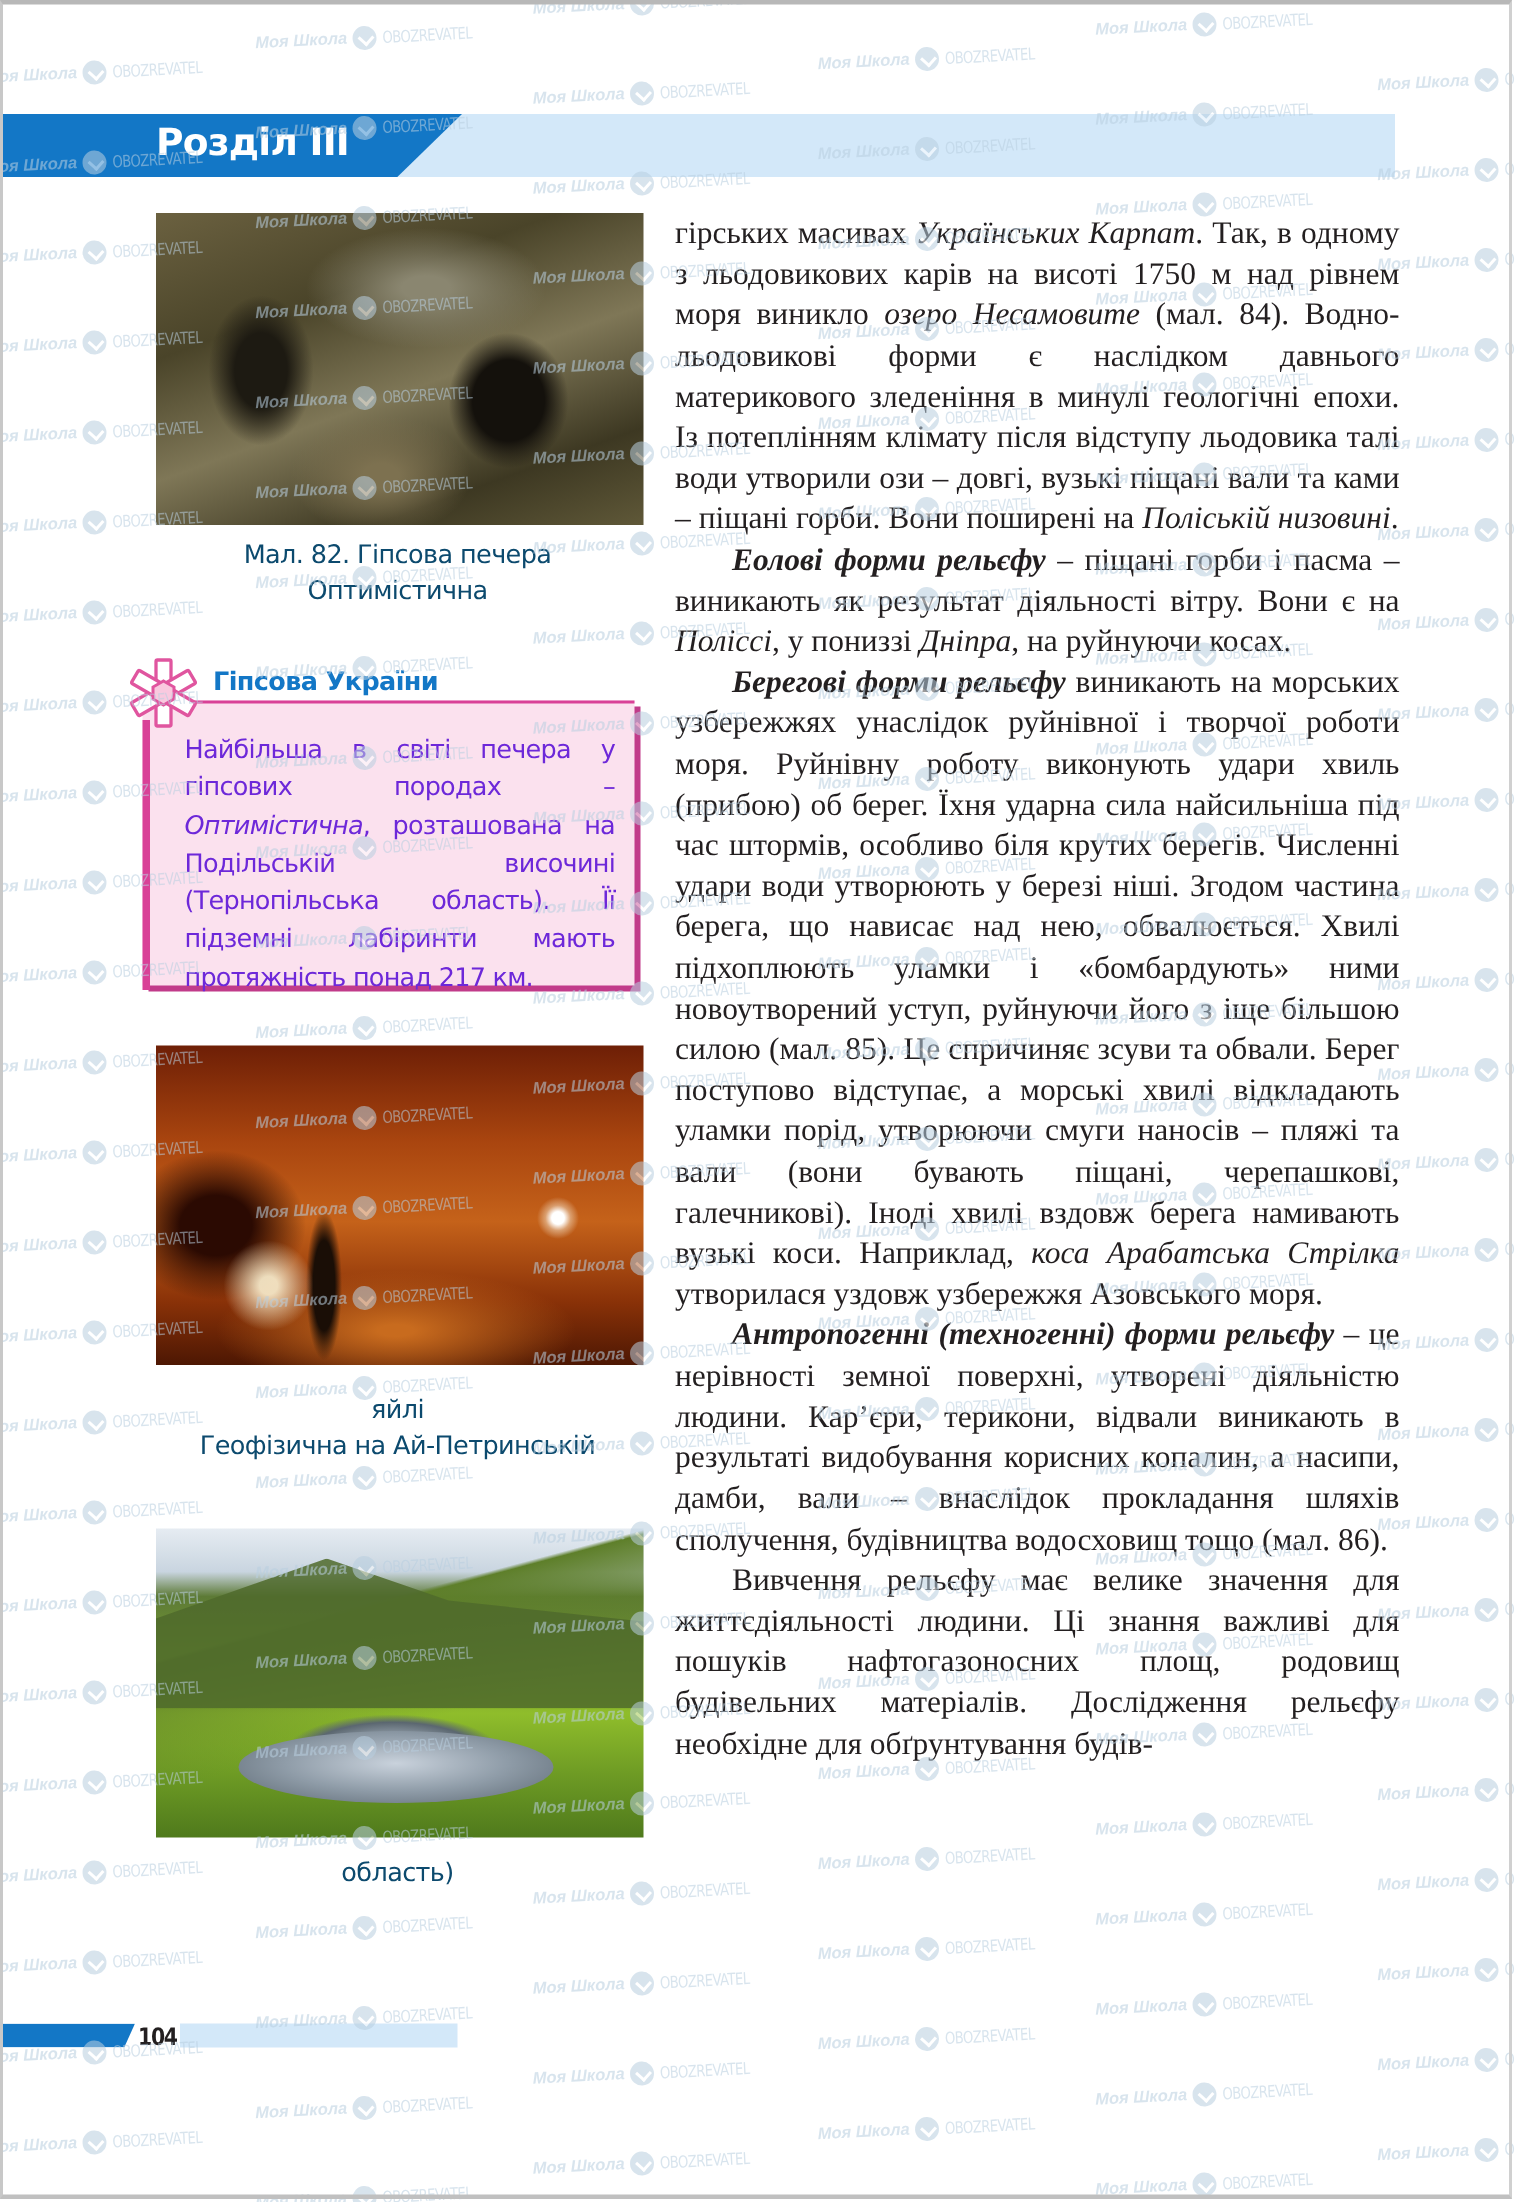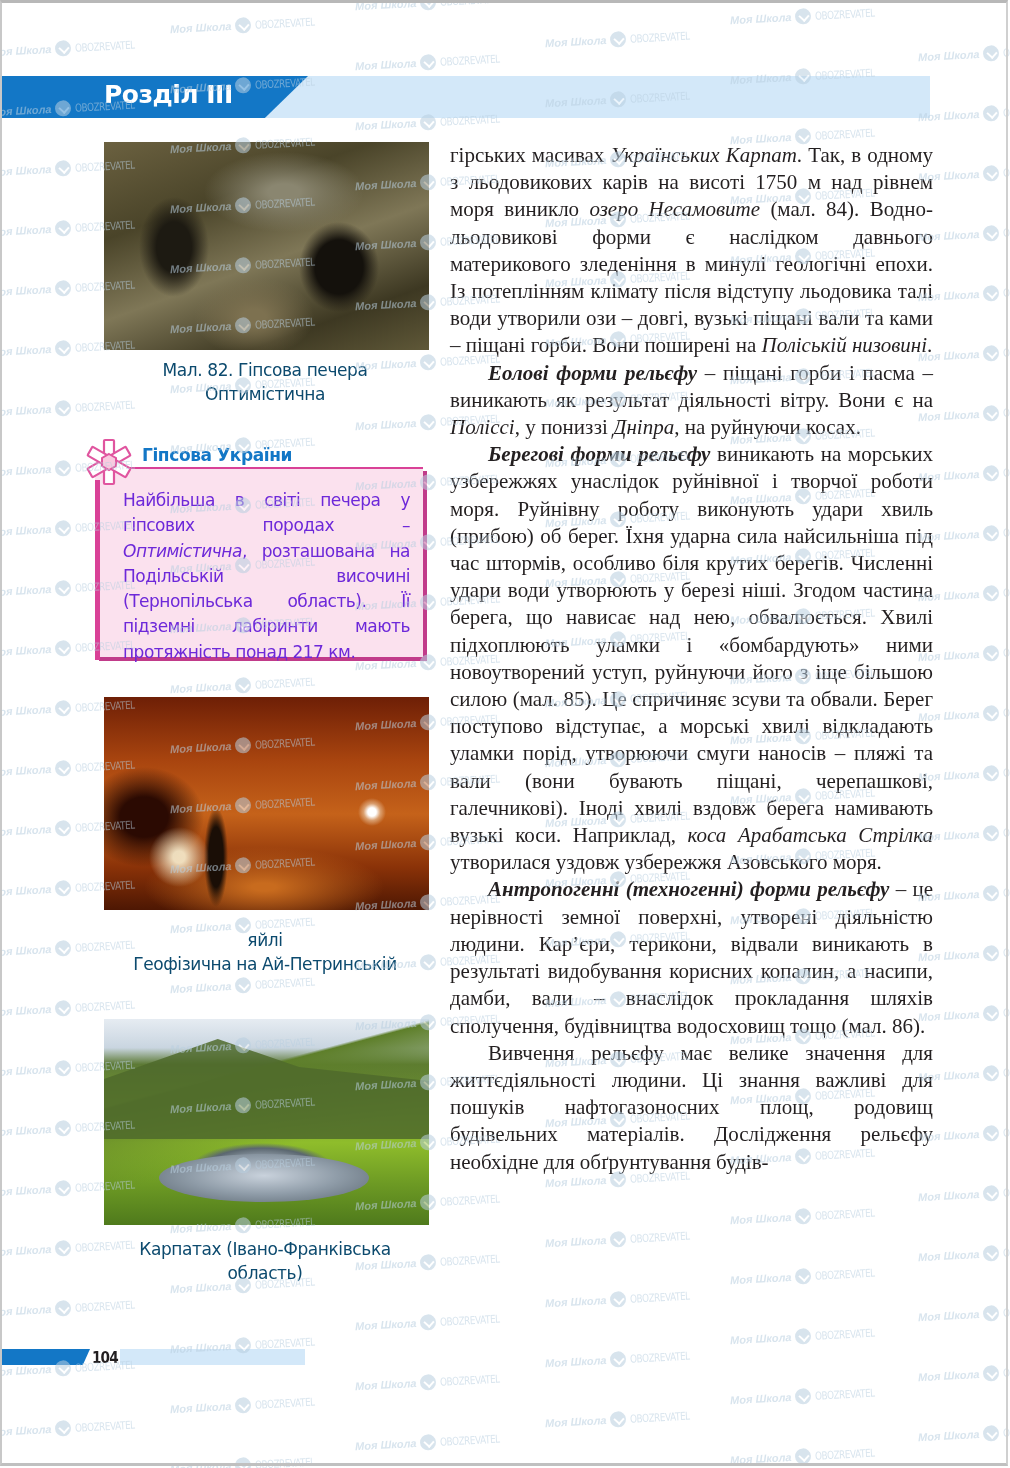--- a/index.html
+++ b/index.html
@@ -149,21 +149,20 @@
 <div class="records-text"><span>Найбільша в світі печера у гіпсових породах – </span><em>Оптимістична</em><span>, розташована на Подільській височині (Тернопільська область). Її підземні лабіринти мають протяжність понад 217 км.</span></div>
 
 <div class="photo photo-83"></div>
 <div class="caption cap-83">
   <div>яйлі</div>
   <div>Геофізична на Ай-Петринській</div>
 </div>
 
 <div class="photo photo-84"></div>
 <div class="caption cap-84">
-  <div>Карпатах (Івано-Франківська</div>
   <div>область)</div>
 </div>
 
 <div class="main-text">
   <p><span>гірських масивах </span><em>Українських Карпат</em><span>. Так, в одному з льодовикових карів на висоті 1750 м над рівнем моря виникло </span><em>озеро Несамовите</em><span> (мал. 84). Водно-льодовикові форми є наслідком давнього материкового зледеніння в минулі геологічні епохи. Із потеплінням клімату після відступу льодовика талі води утворили ози – довгі, вузькі піщані вали та ками – піщані горби. Вони поширені на </span><em>Поліській низовині</em><span>.</span></p>
   <p class="indent"><span class="term">Еолові форми рельєфу</span><span> – піщані горби і пасма – виникають як результат діяльності вітру. Вони є на </span><em>Поліссі</em><span>, у пониззі </span><em>Дніпра</em><span>, на руйнуючи косах.</span></p>
   <p class="indent"><span class="term">Берегові форми рельєфу</span><span> виникають на морських узбережжях унаслідок руйнівної і творчої роботи моря. Руйнівну роботу виконують удари хвиль (прибою) об берег. Їхня ударна сила найсильніша під час штормів, особливо біля крутих берегів. Численні удари води утворюють у березі ніші. Згодом частина берега, що нависає над нею, обвалюється. Хвилі підхоплюють уламки і «бомбардують» ними новоутворений уступ, руйнуючи його з іще більшою силою (мал. 85). Це спричиняє зсуви та обвали. Берег поступово відступає, а морські хвилі відкладають уламки порід, утворюючи смуги наносів – пляжі та вали (вони бувають піщані, черепашкові, галечникові). Іноді хвилі вздовж берега намивають вузькі коси. Наприклад, </span><em>коса Арабатська Стрілка</em><span> утворилася уздовж узбережжя Азовського моря.</span></p>
   <p class="indent"><span class="term">Антропогенні (техногенні) форми рельєфу</span><span> – це нерівності земної поверхні, утворені діяльністю людини. Кар’єри, терикони, відвали виникають в результаті видобування корисних копалин, а насипи, дамби, вали – внаслідок прокладання шляхів сполучення, будівництва водосховищ тощо (мал. 86).</span></p>
   <p class="indent"><span>Вивчення рельєфу має велике значення для життєдіяльності людини. Ці знання важливі для пошуків нафтогазоносних площ, родовищ будівельних матеріалів. Дослідження рельєфу необхідне для обґрунтування будів-</span></p>
 </div>

